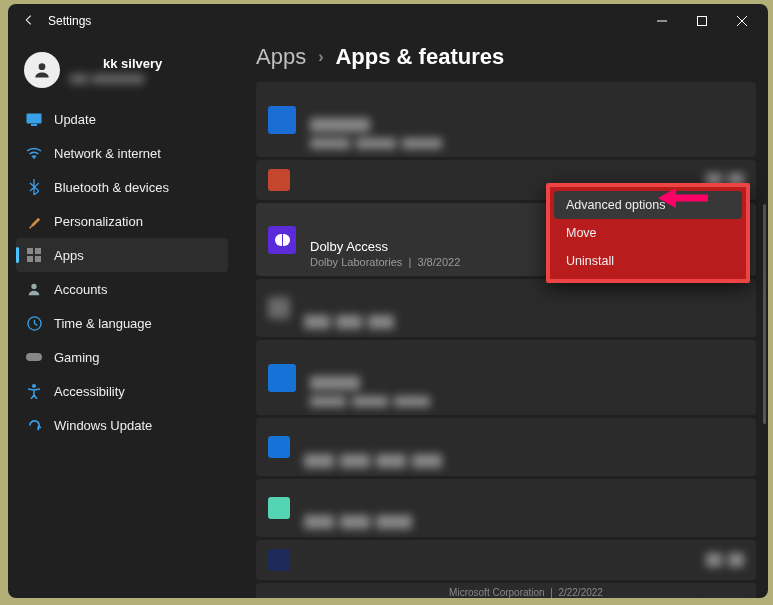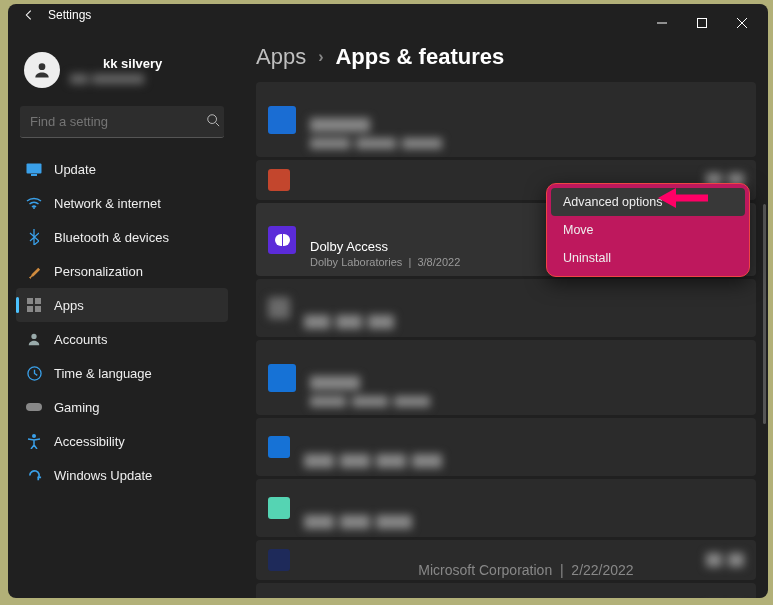--- a/index.html
+++ b/index.html
@@ -1,18 +1,18 @@
 <!DOCTYPE html>
 <html><head>
 <meta charset="utf-8">
 <style>
   * { box-sizing: border-box; margin: 0; padding: 0; font-family: "Segoe UI", sans-serif; }
   body { background: #b2b078; width: 773px; height: 605px; overflow: hidden; padding: 4px 5px 7px 8px; }
   .window { width: 760px; height: 594px; background: #202020; border-radius: 8px; overflow: hidden; position: relative; color: #fff; }
-  .titlebar { height: 34px; display: flex; align-items: flex-start; padding: 4px 6px; }
+  .titlebar { height: 34px; display: flex; align-items: center; padding: 4px 6px; }
   .tb-back { width: 30px; text-align: center; color: #fff; font-size: 14px; }
   .tb-title { font-size: 12px; color: #fff; margin-left: 4px; }
   .tb-spacer { flex: 1; }
   .tb-btn { width: 40px; height: 30px; display: flex; align-items: center; justify-content: center; color: #fff; }
   .tb-btn svg { stroke: #fff; }
   .content { display: flex; height: calc(100% - 34px); }
   .sidebar { width: 232px; padding: 8px 12px 8px 8px; flex: none; }
   .profile { display: flex; align-items: center; gap: 10px; padding: 6px 6px 14px 8px; }
   .avatar { width: 36px; height: 36px; border-radius: 50%; background: #eee; display: flex; align-items: center; justify-content: center; }
   .avatar svg { fill: #333; }
@@ -36,25 +36,25 @@
   .appicon { width: 28px; height: 28px; border-radius: 3px; flex: none; }
   .appinfo { flex: 1; margin-top: 28px; }
   .appname { font-size: 13px; color: #fff; }
   .appsub { font-size: 11px; color: #9a9a9a; margin-top: 2px; }
   .appsize { font-size: 12px; color: #ddd; margin-right: 6px; }
   .more { width: 20px; text-align: center; color: #fff; font-size: 14px; }
   .blur { filter: blur(4px); }
   .blurline { display: flex; gap: 6px; }
   .blurline span { height: 14px; background: #888; }
   .blurimg { width: 22px; height: 22px; background: #999; }
-  .ctxmenu { position: absolute; top: 145px; right: 18px; width: 204px; background: #be185d; border: 1px solid #ef4444; border-radius: 10px; padding: 4px; box-shadow: 0 6px 20px rgba(0,0,0,.6); z-index: 10; }
+  .ctxmenu { position: absolute; top: 145px; right: 18px; width: 204px; background: #b91c1c; border: 4px solid #ef4444; border-radius: 2px; padding: 4px; box-shadow: 0 6px 20px rgba(0,0,0,.6); z-index: 10; }
   .ctxmenu div { padding: 7px 12px; font-size: 12.5px; color: #eee; border-radius: 4px; }
   .ctxmenu div.hover { background: #383838; }
   .arrow { position: absolute; top: 148px; right: 60px; z-index: 20; }
-  .footer { position: absolute; bottom: 20px; left: 50%; transform: translateX(-50%); font-size: 14px; color: #888; padding-left: 44px; }
+  .footer { position: absolute; bottom: 0; left: 50%; transform: translateX(-50%); font-size: 10px; color: #888; padding-left: 44px; }
   .dolby-icon { background: #5b2bd9; display: flex; align-items: center; justify-content: center; }
   .dolby-icon::before, .dolby-icon::after { content: ""; width: 7px; height: 12px; background: #fff; }
   .dolby-icon::before { border-radius: 7px 0 0 7px; margin-right: 1px; }
   .dolby-icon::after { border-radius: 0 7px 7px 0; }
   .scrollbar-track { position: absolute; right: 2px; top: 46px; bottom: 8px; width: 5px; }
   .scrollbar-thumb { position: absolute; right: 0; width: 3px; top: 120px; height: 220px; background: #555; border-radius: 2px; }
 </style>
 </head>
 <body>
 
@@ -97,27 +97,20 @@
             </svg>
         </div>
         <div>
           <div class="pname">kk silvery</div>
           <div class="psub blur">
               <span style="width:18px"></span>
               <span style="width:52px"></span>
             </div>
         </div>
       </div>
-      <div class="searchbox">
-        <input placeholder="Find a setting" style="">
-        <span><svg width="14" height="14" viewBox="0 0 16 16" fill="none">
-              <circle cx="7" cy="7" r="5" stroke="#ccc"></circle>
-              <line x1="11" y1="11" x2="15" y2="15" stroke="#ccc"></line>
-            </svg></span>
-      </div>
       <ul class="nav">
         <li>
             <span class="nicon">
               <svg width="16" height="13">
                 <rect x="0.5" y="0.5" width="15" height="10" rx="1" fill="#3aa0e9"></rect>
                 <rect x="5" y="11" width="6" height="2" fill="#3aa0e9"></rect>
               </svg>
             </span>
             <span>Update</span>
           </li>

